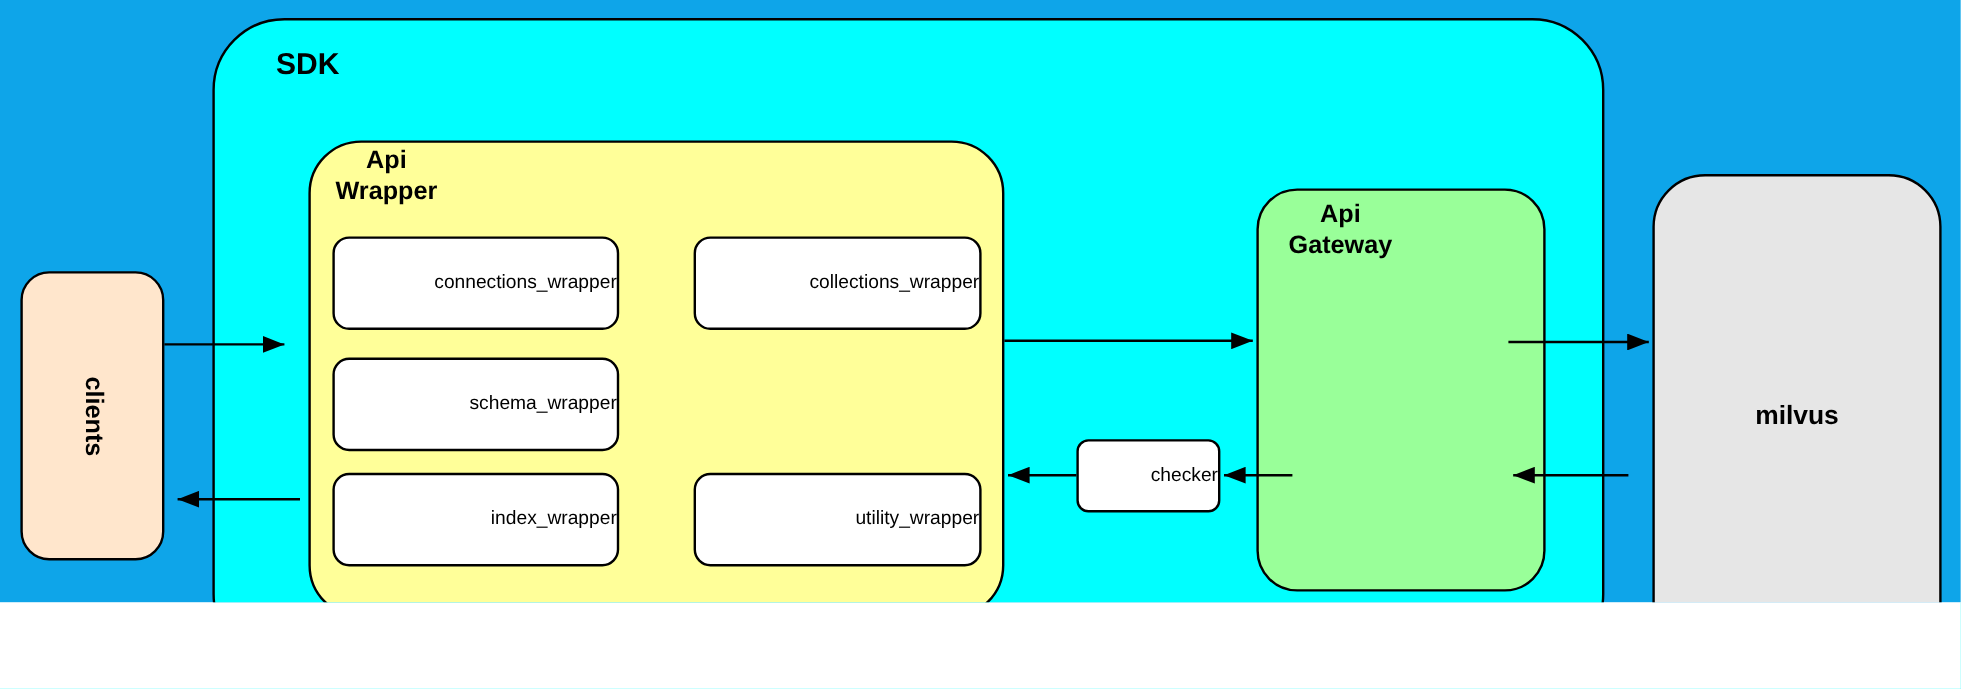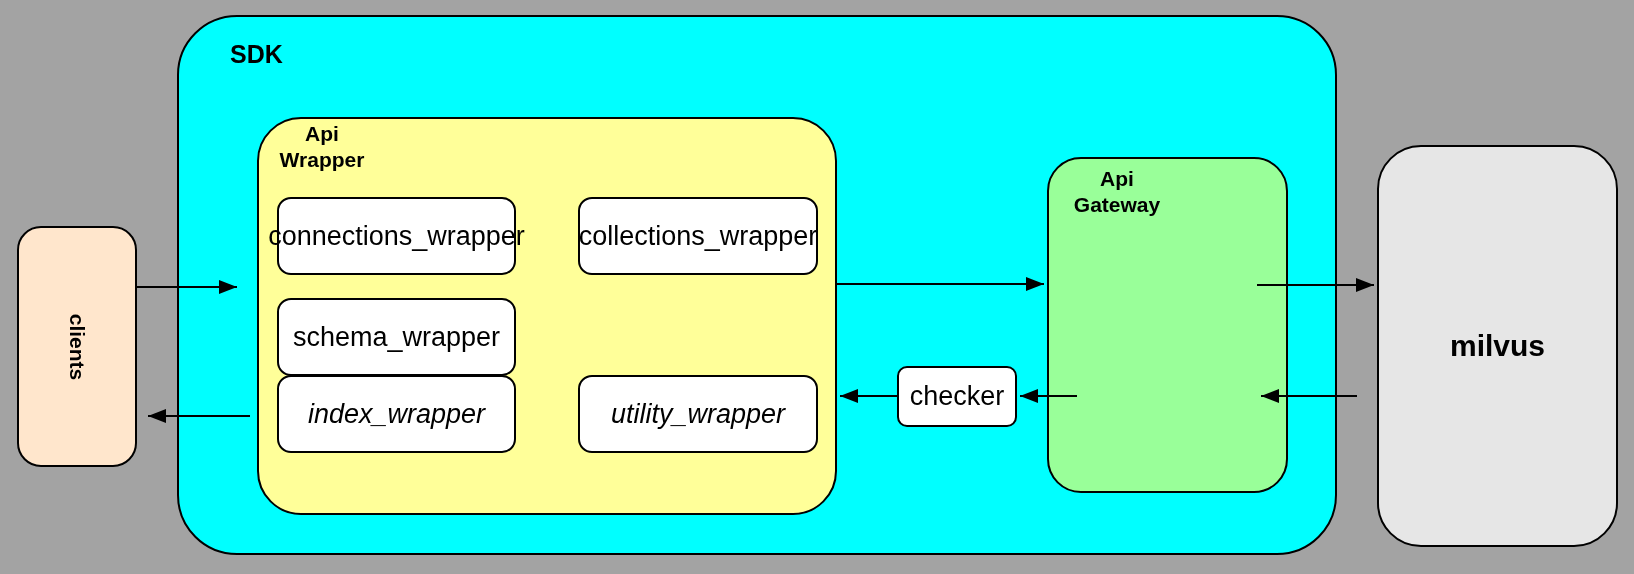--- a/index.html
+++ b/index.html
@@ -3,22 +3,22 @@
 <meta charset="utf-8">
 <style>
   html, body {
     margin: 0;
     padding: 0;
     background: #ffffff;
   }
   .canvas {
     position: relative;
     width: 1634px;
-    height: 574px;
-    background: #a3a3a3;
+    height: 502px;
+    background: #0ea5e9;
     font-family: "Liberation Sans", sans-serif;
     color: #000000;
     overflow: hidden;
   }
   .node {
     position: absolute;
     box-sizing: border-box;
     border: 2px solid #000000;
     display: flex;
     align-items: center;
@@ -81,33 +81,34 @@
     font-weight: bold;
     font-size: 21px;
     white-space: nowrap;
   }
   .milvus {
     left: 1377px; top: 145px;
     width: 241px; height: 402px;
     background: #E6E6E6;
     border-radius: 44px;
     font-weight: bold;
-    font-size: 30px;
+    font-size: 22px;
   }
   
   .white-box {
     background: #FFFFFF;
     border-radius: 14px;
-    font-size: 27px;
+    font-size: 16px;
+    justify-content: flex-end;
   }
   .wrap-c1 { left: 277px; width: 239px; }
   .wrap-c2 { left: 578px; width: 240px; }
   .wrap-r1 { top: 197px; height: 78px; }
   .wrap-r2 { top: 298px; height: 78px; }
-  .wrap-r3 { top: 375px; height: 78px; font-style: italic; }
+  .wrap-r3 { top: 394px; height: 78px; }
   .checker {
     left: 897px; top: 366px;
     width: 120px; height: 61px;
     border-radius: 10px;
   }
   .api-request {
     left: 1077px; top: 256px;
     width: 180px; height: 58px;
     border-radius: 12px;
   }

